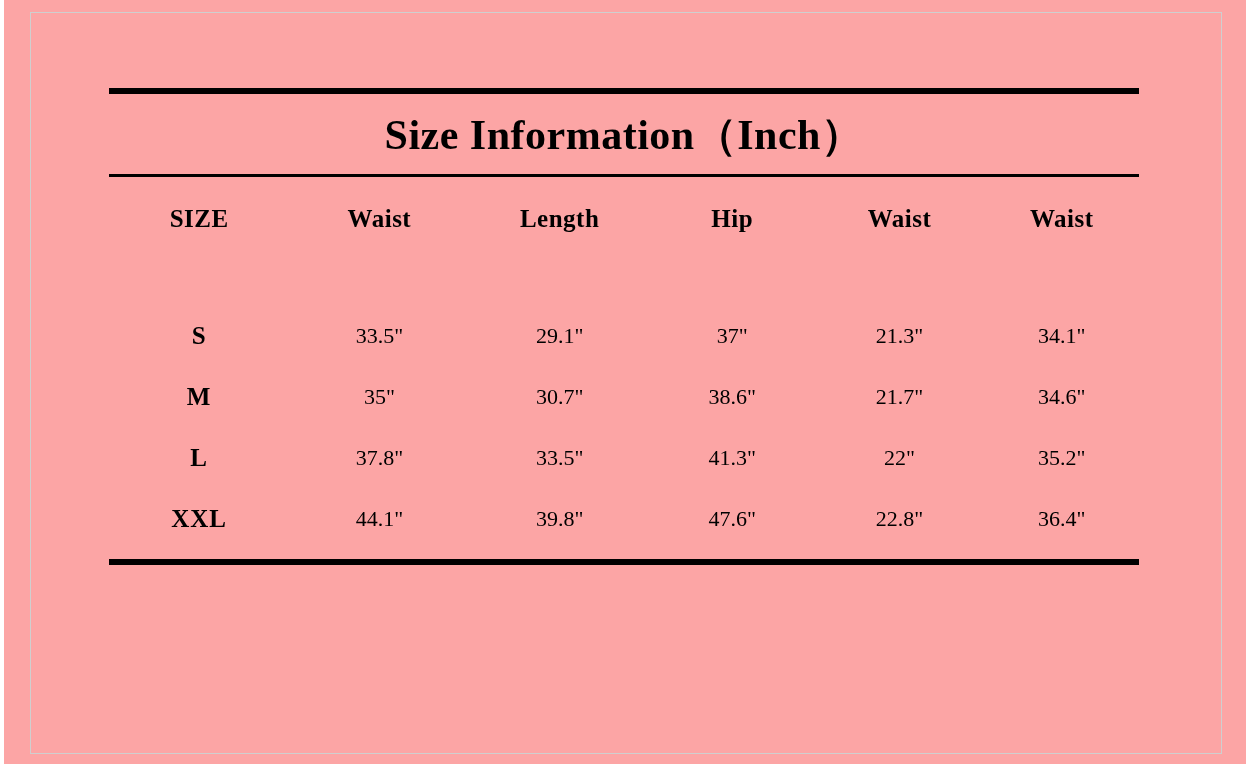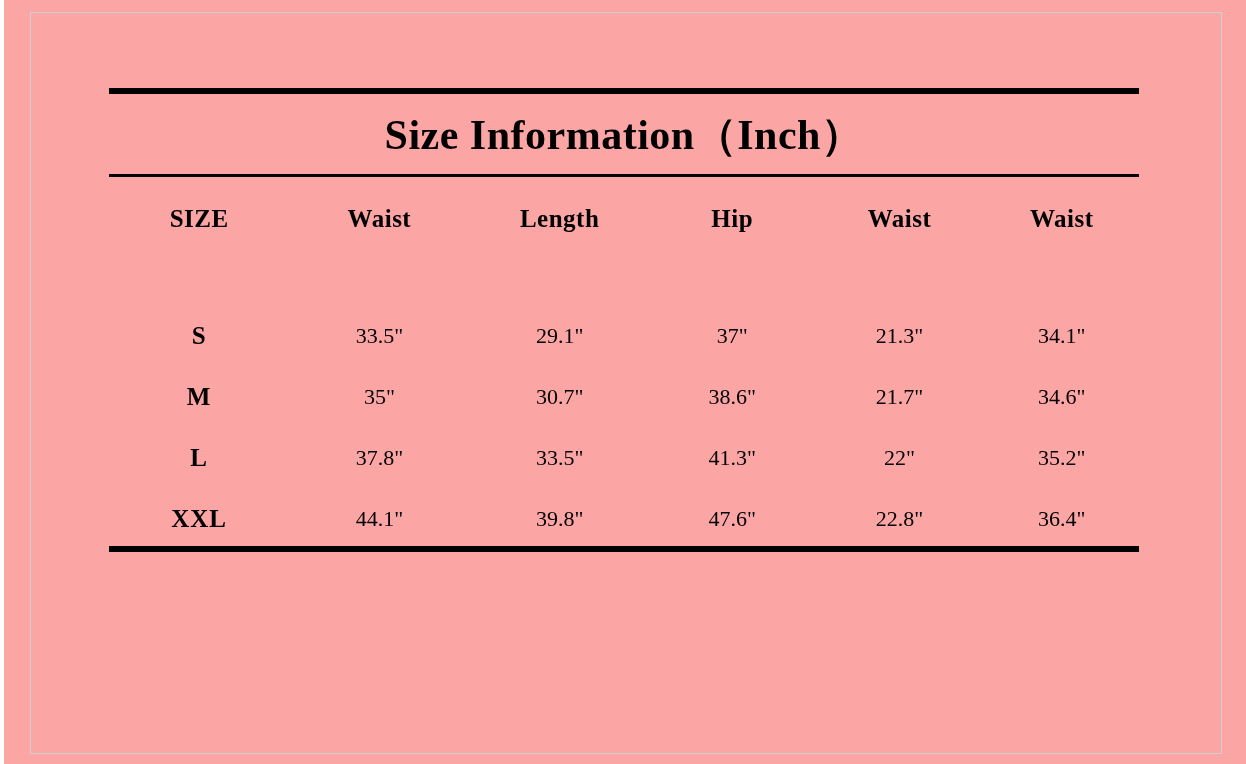--- a/index.html
+++ b/index.html
@@ -90,21 +90,21 @@
     font-weight: 400;
   }
 
   table.size-table td.size-cell {
     font-weight: 700;
     font-size: 25px;
     letter-spacing: 1px;
   }
 
   table.size-table tr.data-row:last-child td {
-    padding-bottom: 13px;
+    padding-bottom: 26px;
   }
 
   .col-size   { width: 17.5%; }
   .col-bust   { width: 17.5%; }
   .col-waist  { width: 17.5%; }
   .col-hip    { width: 16%;   }
   .col-sleeve { width: 16.5%; }
   .col-length { width: 15%;   }
 
   .spacer-row td { padding: 0; height: 10px; }

